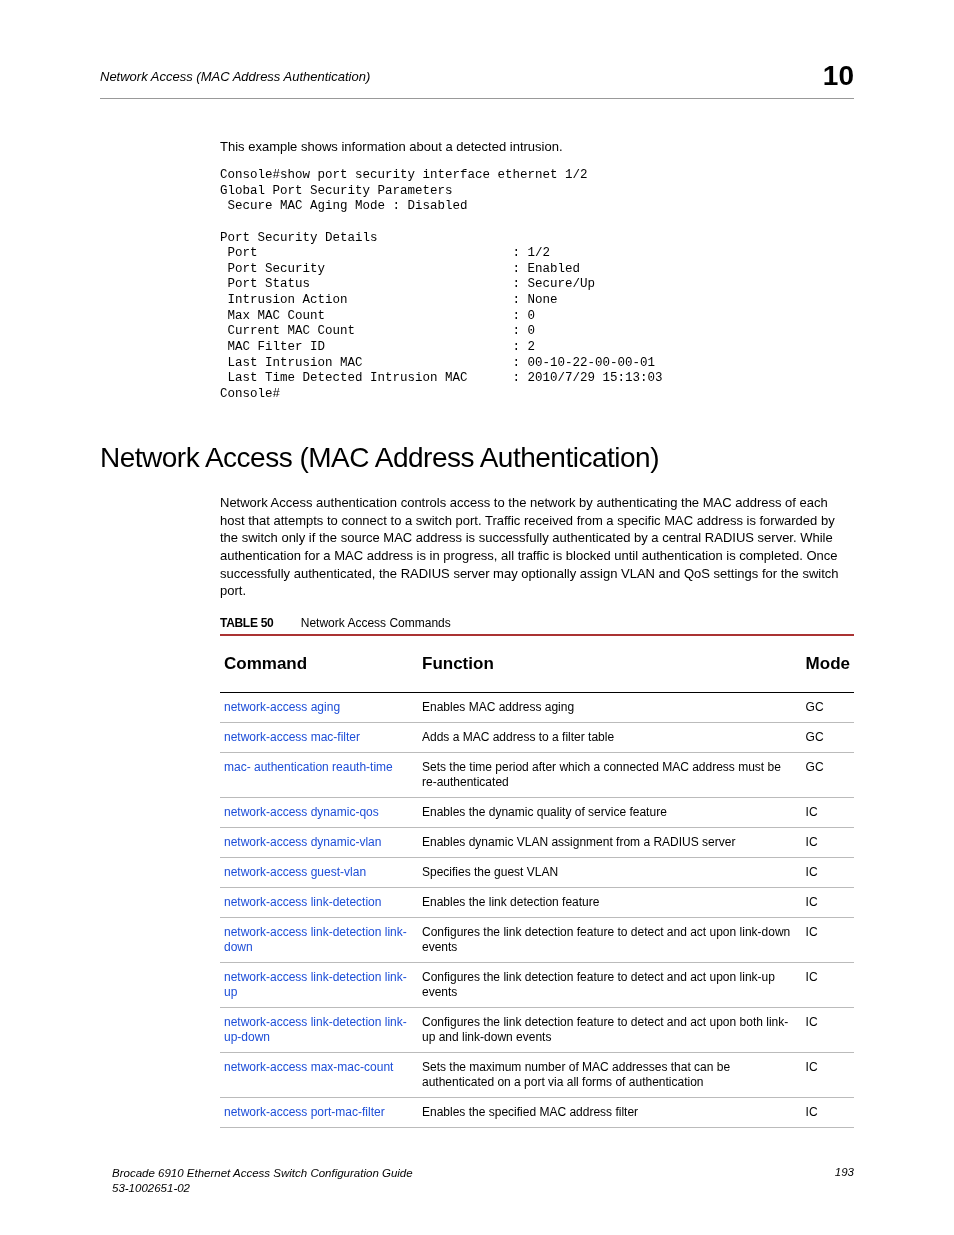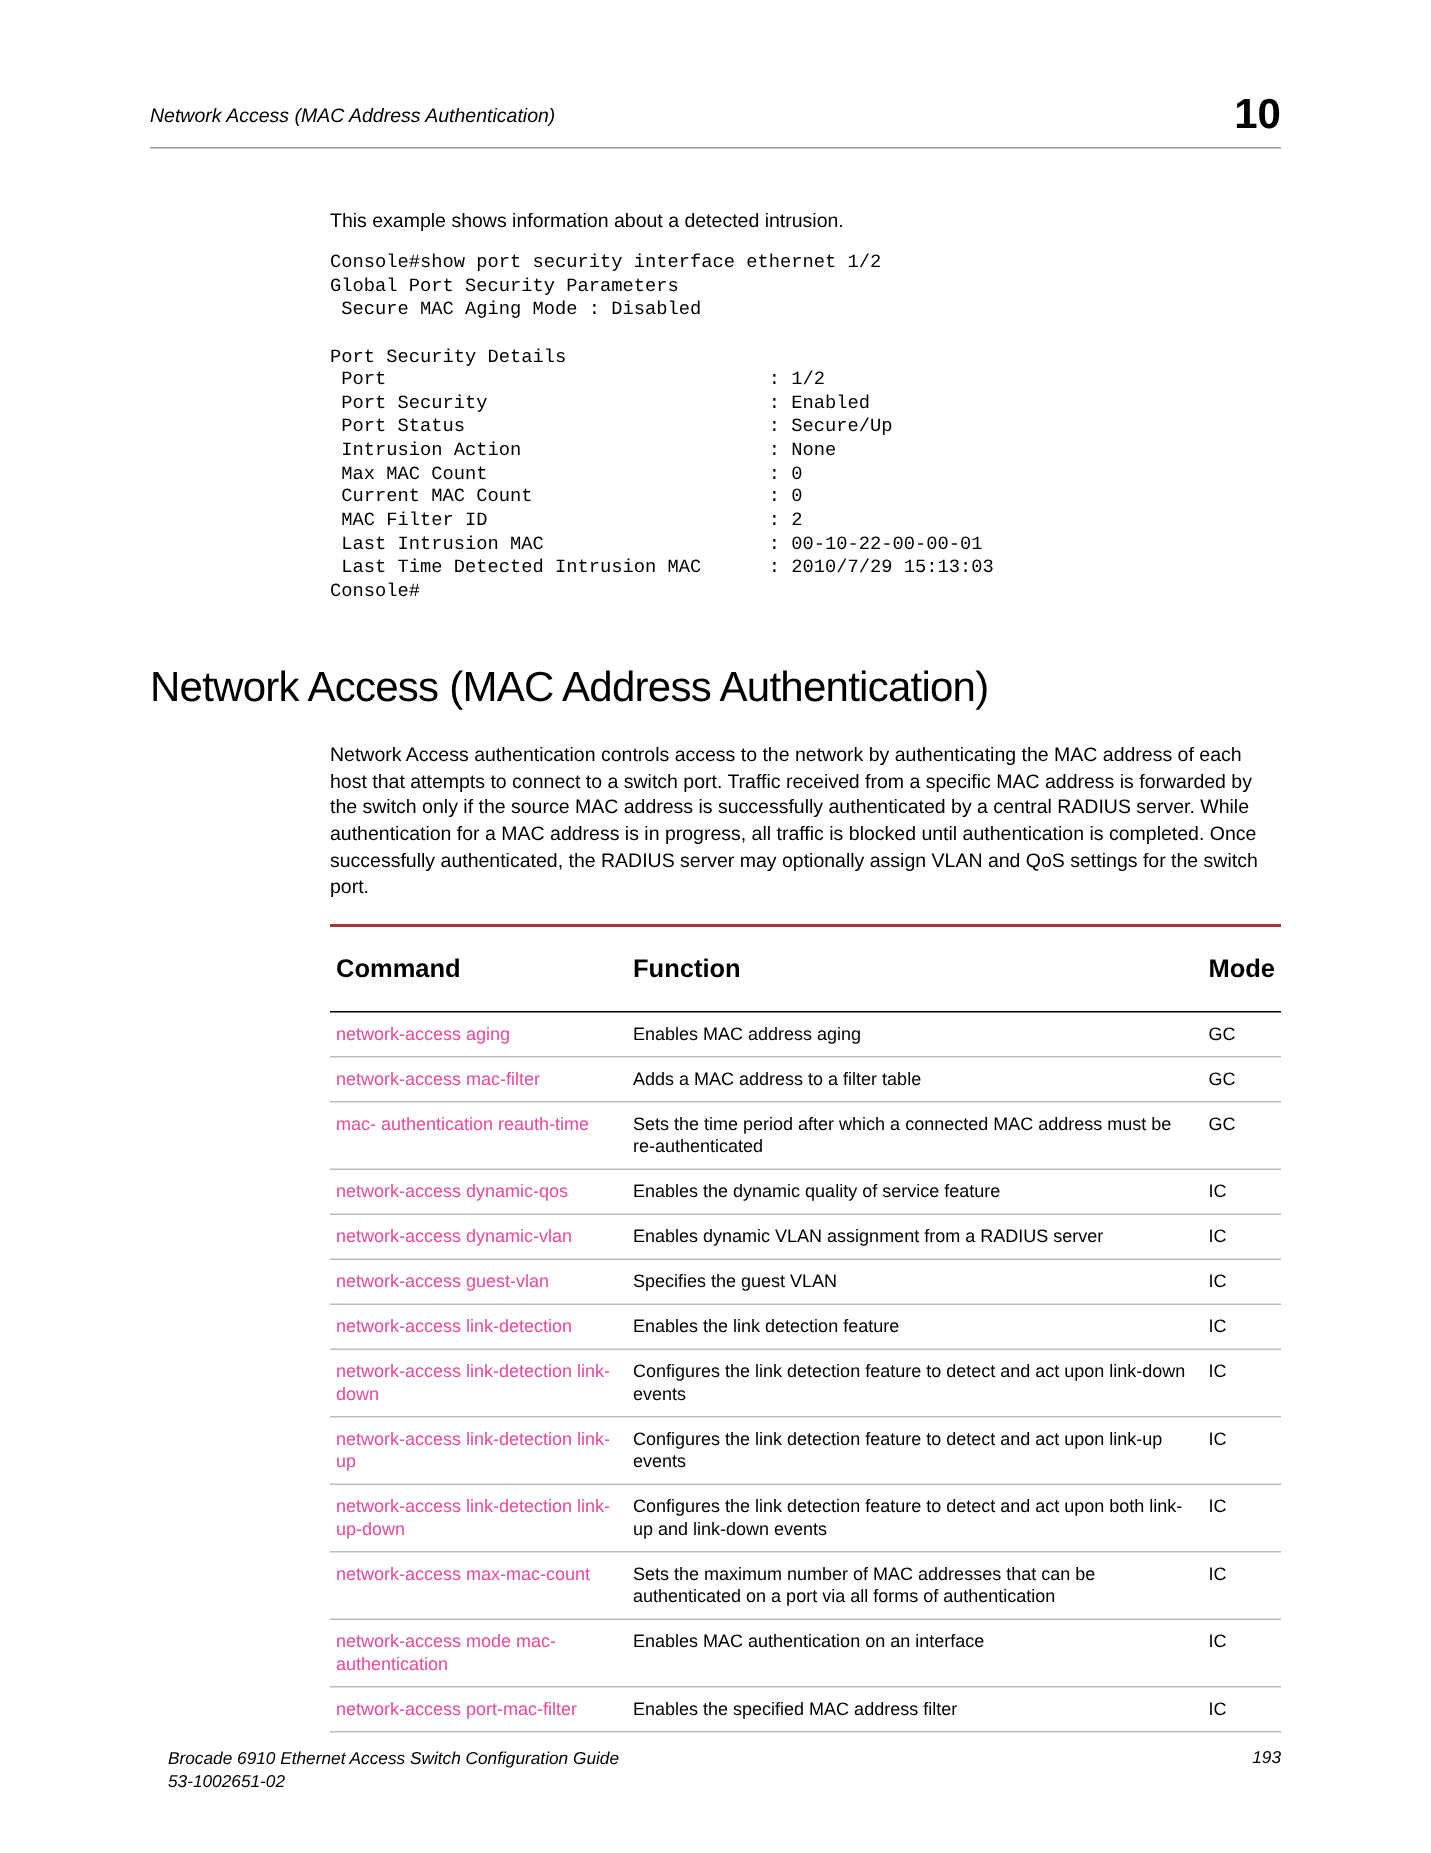--- a/index.html
+++ b/index.html
@@ -88,21 +88,21 @@
     vertical-align: top;
     line-height: 1.25;
   }
   table.cmd-table td.cmd {
     width: 190px;
   }
   table.cmd-table td.mode, table.cmd-table th.mode {
     width: 40px;
   }
   a.cmd-link {
-    color: #ec4899;
+    color: #1d4ed8;
     text-decoration: none;
   }
   .footer {
     position: absolute;
     bottom: 40px;
     left: 100px;
     right: 100px;
     display: flex;
     justify-content: space-between;
     font-style: italic;
@@ -140,20 +140,24 @@
  Last Intrusion MAC                    : 00-10-22-00-00-01
  Last Time Detected Intrusion MAC      : 2010/7/29 15:13:03
 Console#</div>
   </div>
 
   <h1 class="section-heading">Network Access (MAC Address Authentication)</h1>
 
   <div class="content-indent">
     <p class="body-para">Network Access authentication controls access to the network by authenticating the MAC address of each host that attempts to connect to a switch port. Traffic received from a specific MAC address is forwarded by the switch only if the source MAC address is successfully authenticated by a central RADIUS server. While authentication for a MAC address is in progress, all traffic is blocked until authentication is completed. Once successfully authenticated, the RADIUS server may optionally assign VLAN and QoS settings for the switch port.</p>
 
+    <div class="table-caption">
+      <span class="label">TABLE 50</span>
+      <span>Network Access Commands</span>
+    </div>
 
     <table class="cmd-table">
       <thead>
         <tr>
           <th>Command</th>
           <th>Function</th>
           <th class="mode">Mode</th>
         </tr>
       </thead>
       <tbody id="cmd-rows">
@@ -206,25 +210,20 @@
             <td class="cmd"><a class="cmd-link" href="#">network-access link-detection link-up-down</a></td>
             <td>Configures the link detection feature to detect and act upon both link-up and link-down events</td>
             <td class="mode">IC</td>
           </tr>
           <tr>
             <td class="cmd"><a class="cmd-link" href="#">network-access max-mac-count</a></td>
             <td>Sets the maximum number of MAC addresses that can be authenticated on a port via all forms of authentication</td>
             <td class="mode">IC</td>
           </tr>
           <tr>
-            <td class="cmd"><a class="cmd-link" href="#">network-access mode mac-authentication</a></td>
-            <td>Enables MAC authentication on an interface</td>
-            <td class="mode">IC</td>
-          </tr>
-          <tr>
             <td class="cmd"><a class="cmd-link" href="#">network-access port-mac-filter</a></td>
             <td>Enables the specified MAC address filter</td>
             <td class="mode">IC</td>
           </tr>
         </tbody>
     </table>
   </div>
 
   <div class="footer">
     <div class="left">

